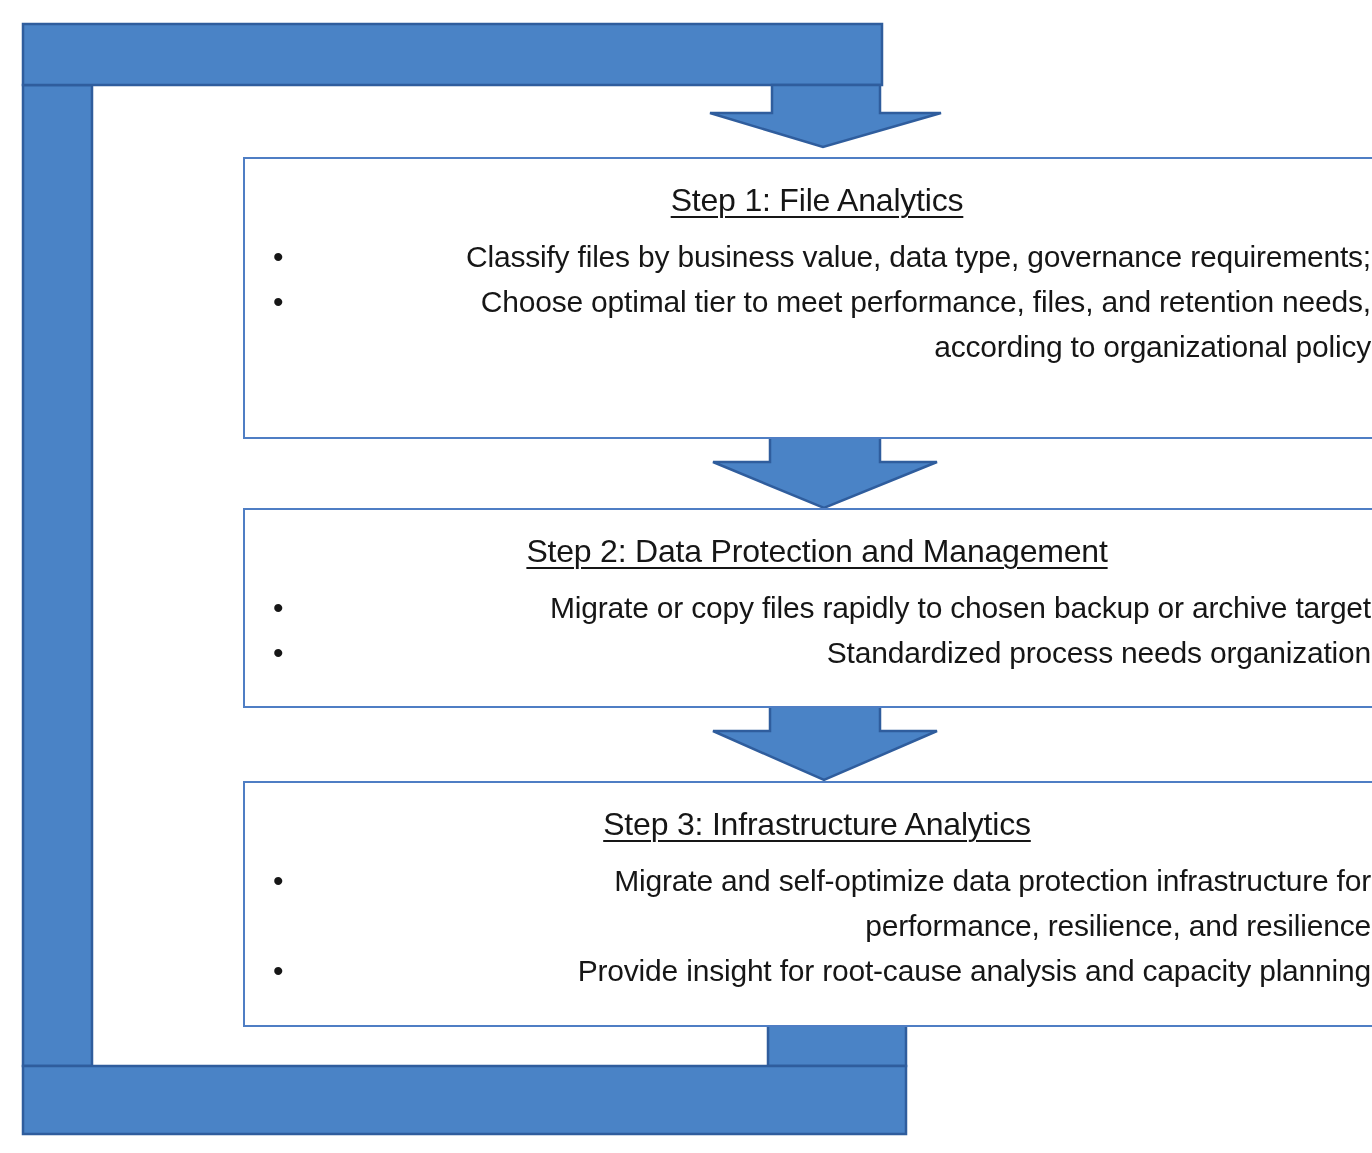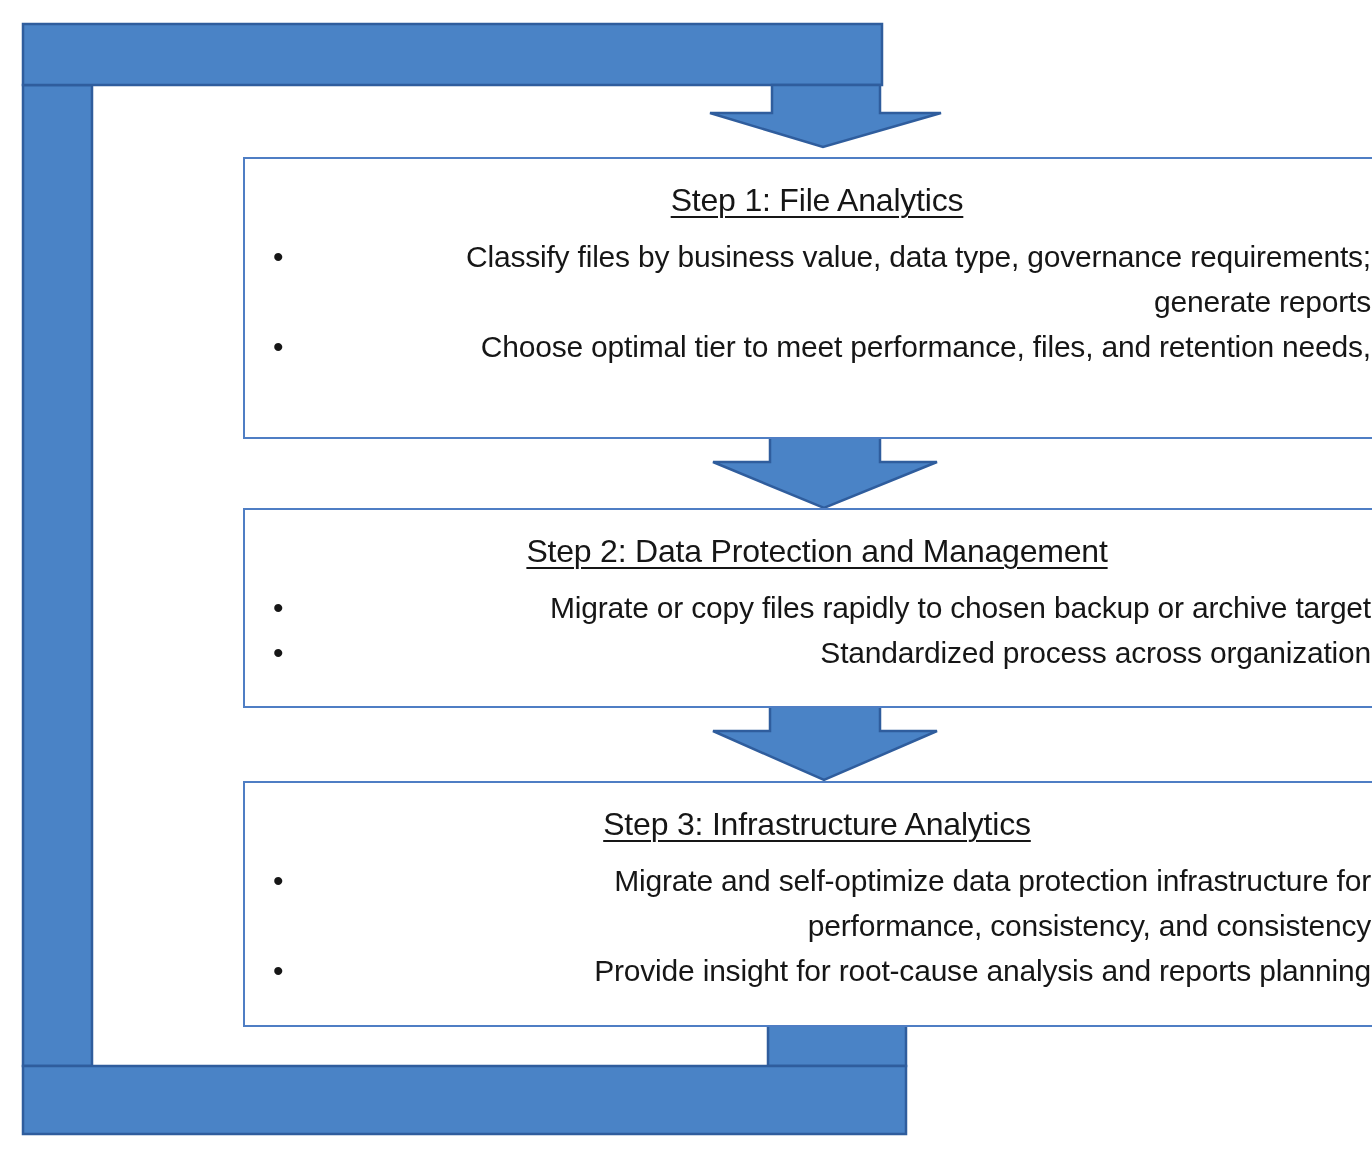--- a/index.html
+++ b/index.html
@@ -80,62 +80,62 @@
     </g>
   </svg>
 
   <div class="step-box" style="top:157px;height:254px;">
     <div class="title">Step 1: File Analytics</div>
     <ul class="bullets">
       <li>
         <span class="marker">•</span>
         <div class="btext">
           <span class="line">Classify files by business value, data type, governance requirements;</span>
-          <span class="line">generate reports</span>
         </div>
       </li>
       <li>
         <span class="marker">•</span>
         <div class="btext">
           <span class="line">Choose optimal tier to meet performance, files, and retention needs,</span>
+          <span class="line">according to organizational policy</span>
         </div>
       </li>
     </ul>
   </div>
 
   <div class="step-box" style="top:508px;height:172px;">
     <div class="title">Step 2: Data Protection and Management</div>
     <ul class="bullets">
       <li>
         <span class="marker">•</span>
         <div class="btext">
           <span class="line">Migrate or copy files rapidly to chosen backup or archive target</span>
         </div>
       </li>
       <li>
         <span class="marker">•</span>
         <div class="btext">
-          <span class="line">Standardized process across organization</span>
+          <span class="line">Standardized process needs organization</span>
         </div>
       </li>
     </ul>
   </div>
 
   <div class="step-box" style="top:781px;height:218px;">
     <div class="title">Step 3: Infrastructure Analytics</div>
     <ul class="bullets">
       <li>
         <span class="marker">•</span>
         <div class="btext">
           <span class="line">Migrate and self-optimize data protection infrastructure for</span>
-          <span class="line">performance, consistency, and consistency</span>
+          <span class="line">performance, resilience, and resilience</span>
         </div>
       </li>
       <li>
         <span class="marker">•</span>
         <div class="btext">
-          <span class="line">Provide insight for root-cause analysis and reports planning</span>
+          <span class="line">Provide insight for root-cause analysis and capacity planning</span>
         </div>
       </li>
     </ul>
   </div>
 
 </div>
 
 </body></html>

